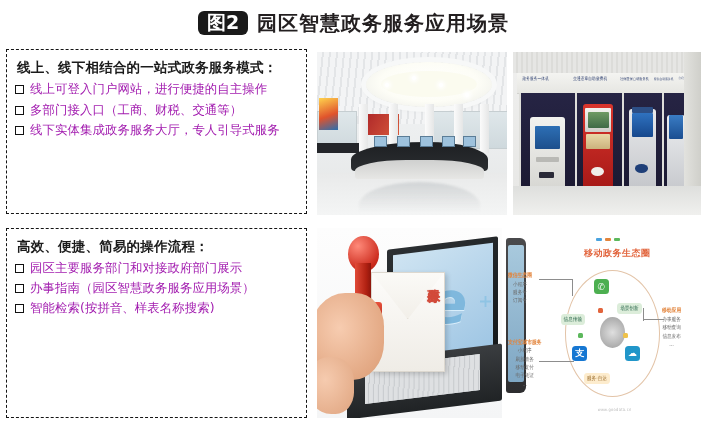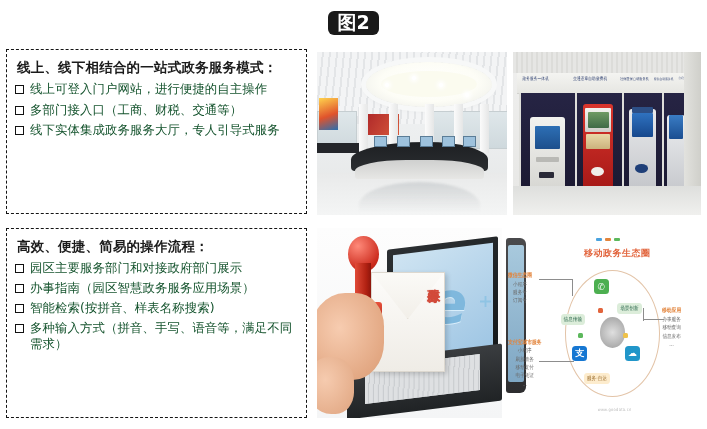--- a/index.html
+++ b/index.html
@@ -41,21 +41,21 @@
   #panel-online{top:49px;width:301px;height:165px;}
   #panel-process{top:228px;width:301px;height:190px;}
 
   .panel-heading{
     font-size:13.5px;font-weight:bold;color:#1b1b1b;
     line-height:1.25;margin:2px 0 5px 2px;letter-spacing:0.2px;
   }
   .blist{list-style:none;margin:0;padding:0;}
   .blist li{
     display:flex;align-items:flex-start;gap:6px;
-    font-size:12.4px;color:#14532d;line-height:1.34;
+    font-size:12.4px;color:#a21caf;line-height:1.34;
     margin-bottom:4.2px;letter-spacing:0.1px;
   }
   #panel-process .blist li{margin-bottom:3.4px;}
   .sq{
     flex:0 0 auto;display:inline-block;
     width:7px;height:7px;margin-top:4px;
     border:1.8px solid #111;background:#fff;
   }
   .li-text{flex:1 1 auto;}
 
@@ -189,20 +189,21 @@
      letter-spacing:.3px;transform:scaleY(1.2);}
   .eco-mini{position:absolute;width:5px;height:5px;border-radius:1.5px;}
 </style>
 </head>
 <body>
 
 <div class="page">
 
   <div class="title-bar">
     <span class="fig-badge">图2</span>
+    <span class="title-text">园区智慧政务服务应用场景</span>
   </div>
 
   <div class="panel" id="panel-online">
     <div class="panel-heading">线上、线下相结合的一站式政务服务模式：</div>
     <ul class="blist">
       <li>
         <span class="sq"></span>
         <span class="li-text">线上可登入门户网站，进行便捷的自主操作</span>
       </li>
       <li>
@@ -223,24 +224,20 @@
         <span class="sq"></span>
         <span class="li-text">园区主要服务部门和对接政府部门展示</span>
       </li>
       <li>
         <span class="sq"></span>
         <span class="li-text">办事指南（园区智慧政务服务应用场景）</span>
       </li>
       <li>
         <span class="sq"></span>
         <span class="li-text">智能检索(按拼音、样表名称搜索)</span>
-      </li>
-      <li>
-        <span class="sq"></span>
-        <span class="li-text">多种输入方式（拼音、手写、语音等，满足不同需求）</span>
       </li>
     </ul>
   </div>
 
   <div class="tile" id="photo-hall">
     <div class="hall">
       <div class="hall-ceil"></div>
       <div class="hall-oval"></div>
       <div class="hall-light" style="left:36%;top:19%"></div>
       <div class="hall-light" style="left:50%;top:15%"></div>

